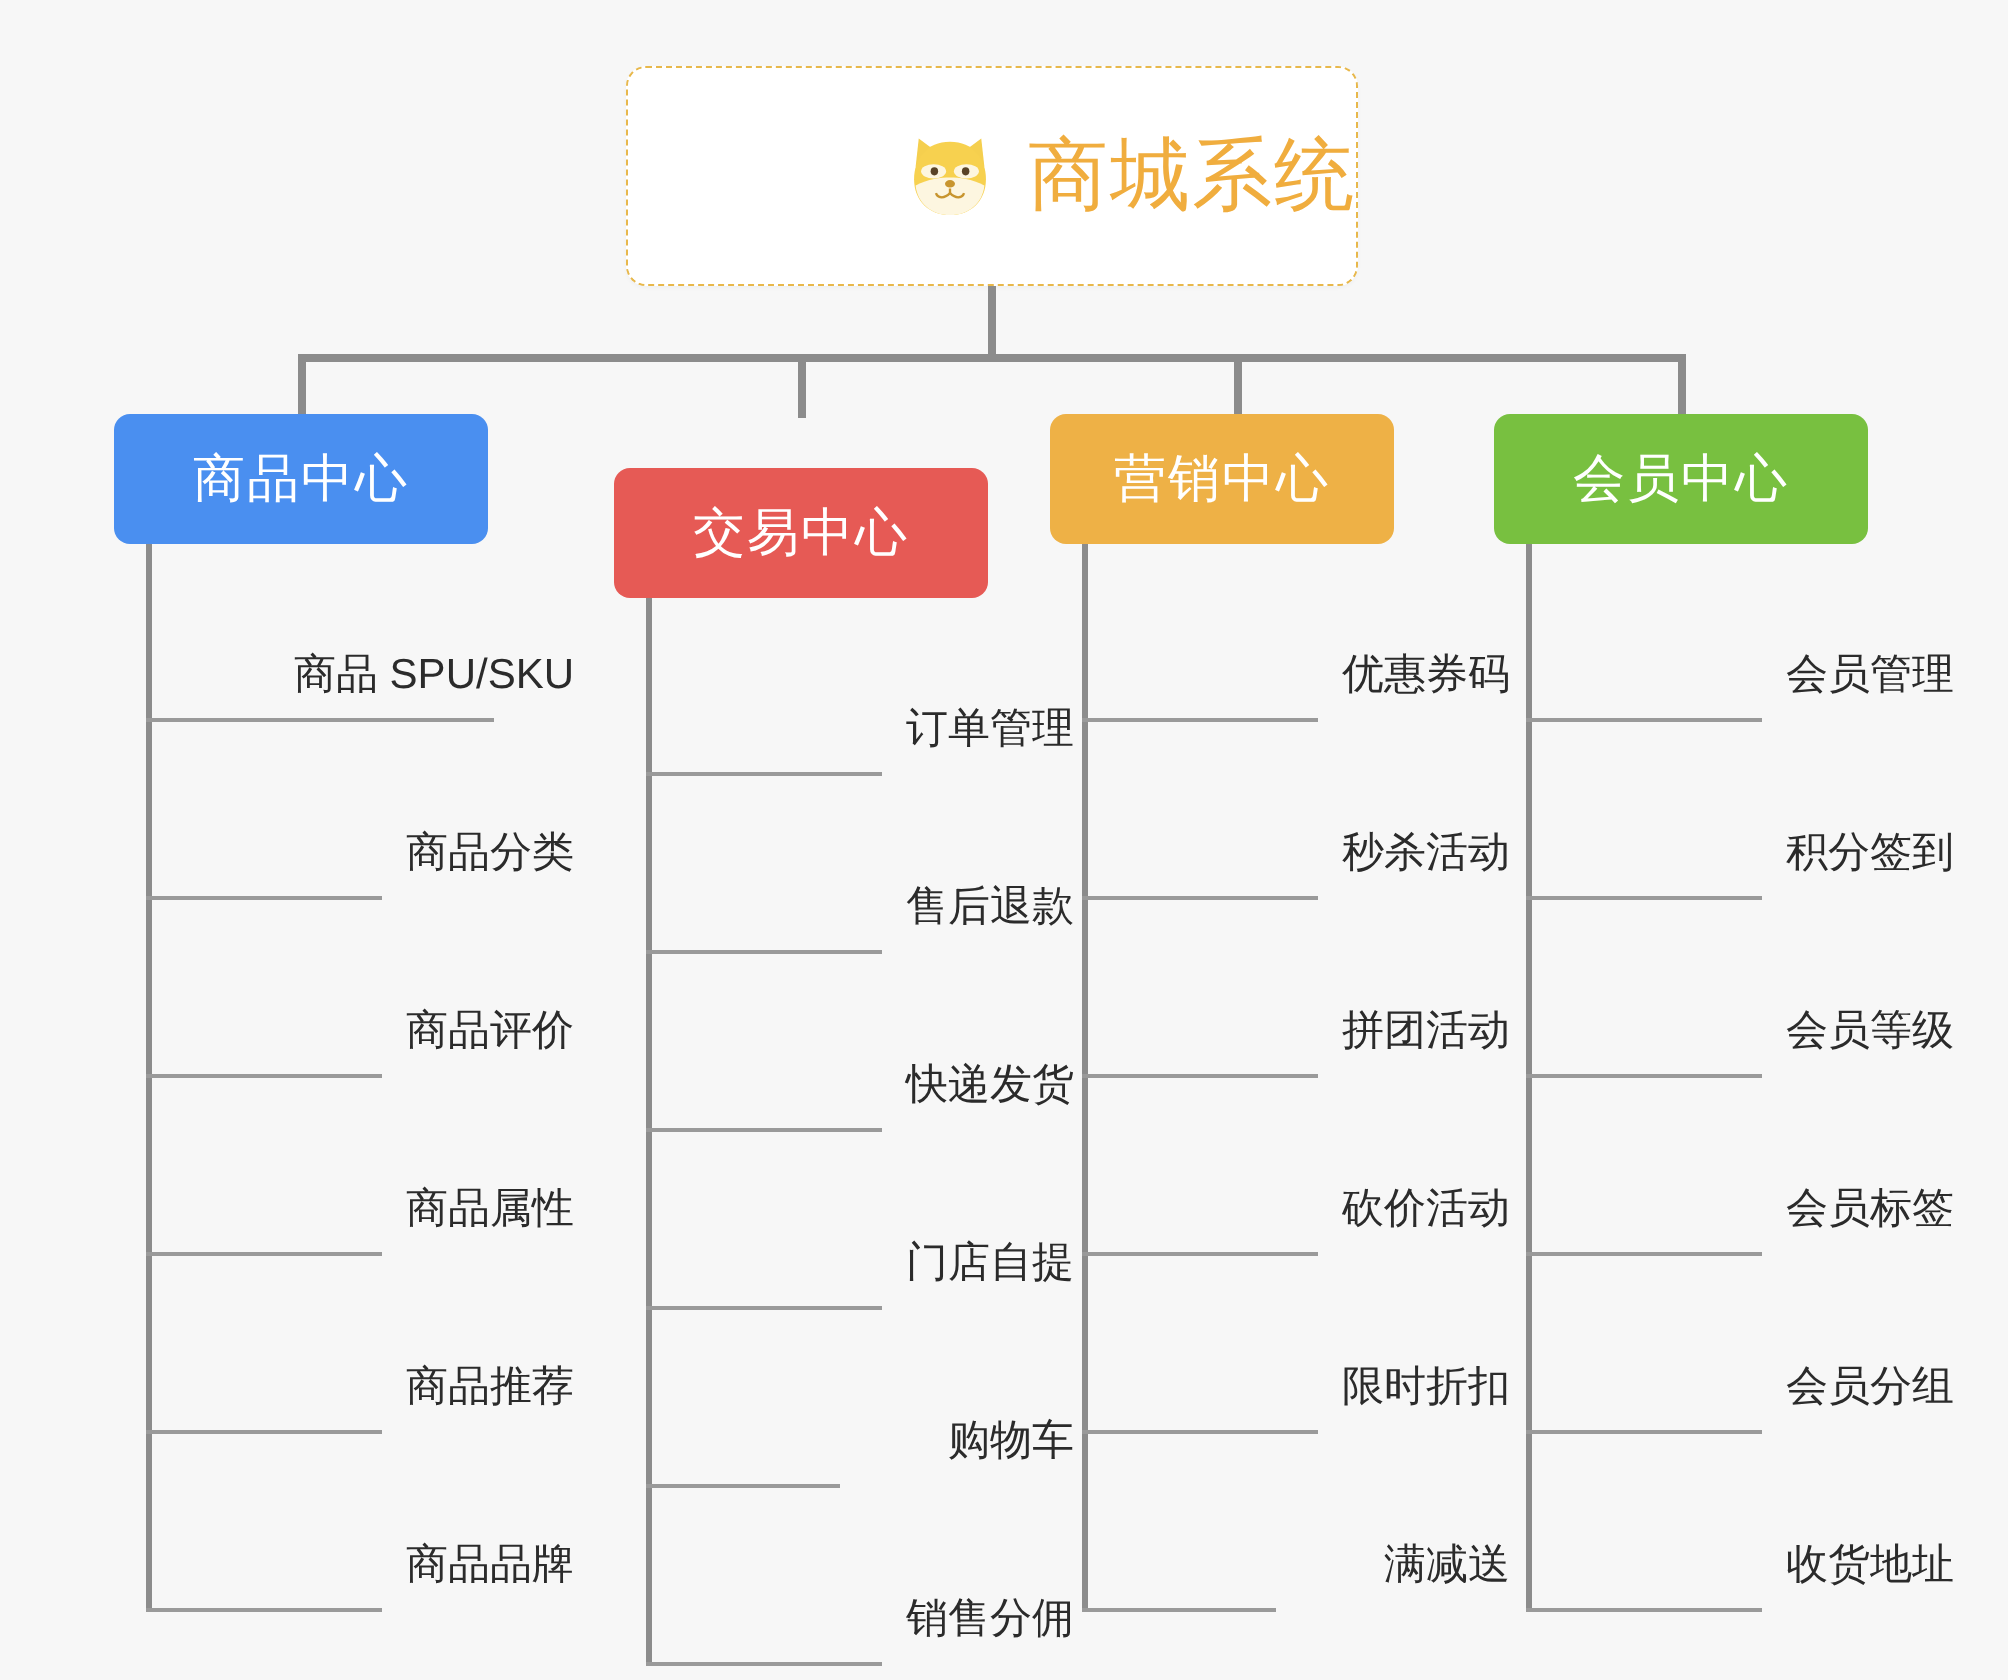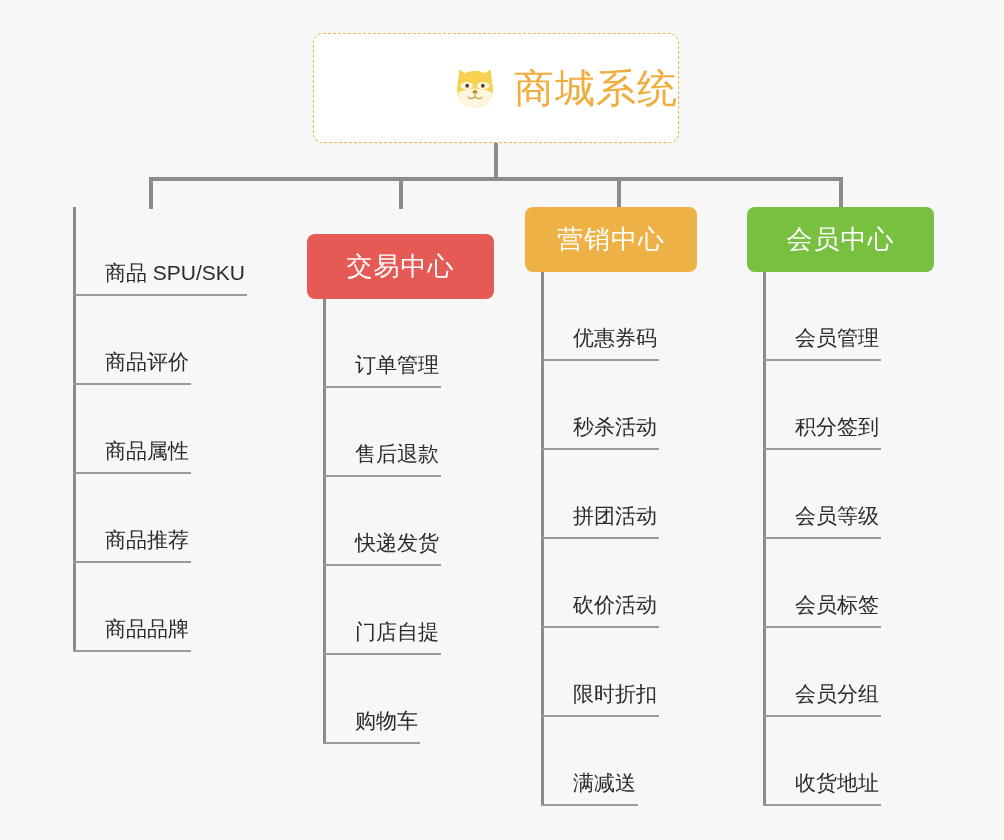--- a/index.html
+++ b/index.html
@@ -113,20 +113,21 @@
     padding-left: 16px;
   }
 
   .item {
     position: relative;
     height: 89px;
     display: flex;
     align-items: flex-end;
     padding-left: 32px;
     padding-bottom: 6px;
+    justify-content: flex-end;
   }
 
   
   .item::before {
     content: "";
     position: absolute;
     left: 0;
     top: 0;
     bottom: 0;
     width: 3px;
@@ -184,24 +185,29 @@
   </div>
 
   <div class="conn conn-v-root"></div>
   <div class="conn conn-bus"></div>
   <div class="conn conn-drop c0"></div>
   <div class="conn conn-drop c1"></div>
   <div class="conn conn-drop c2"></div>
   <div class="conn conn-drop c3"></div>
 
   <div class="column c0">
+    <div class="col-header">商品中心</div>
     <div class="col-items">
       <div class="item">
           <span class="item-label">商品 SPU/SKU</span>
           <span class="item-underline" style="width: 174px;"></span>
+        </div>
+      <div class="item">
+          <span class="item-label">商品分类</span>
+          <span class="item-underline" style="width: 118px;"></span>
         </div>
       <div class="item">
           <span class="item-label">商品评价</span>
           <span class="item-underline" style="width: 118px;"></span>
         </div>
       <div class="item">
           <span class="item-label">商品属性</span>
           <span class="item-underline" style="width: 118px;"></span>
         </div>
       <div class="item">
@@ -231,20 +237,24 @@
           <span class="item-underline" style="width: 118px;"></span>
         </div>
       <div class="item">
           <span class="item-label">门店自提</span>
           <span class="item-underline" style="width: 118px;"></span>
         </div>
       <div class="item">
           <span class="item-label">购物车</span>
           <span class="item-underline" style="width: 97px;"></span>
         </div>
+      <div class="item">
+          <span class="item-label">销售分佣</span>
+          <span class="item-underline" style="width: 118px;"></span>
+        </div>
     </div>
   </div>
 
   <div class="column c2">
     <div class="col-header">营销中心</div>
     <div class="col-items">
       <div class="item">
           <span class="item-label">优惠券码</span>
           <span class="item-underline" style="width: 118px;"></span>
         </div>

